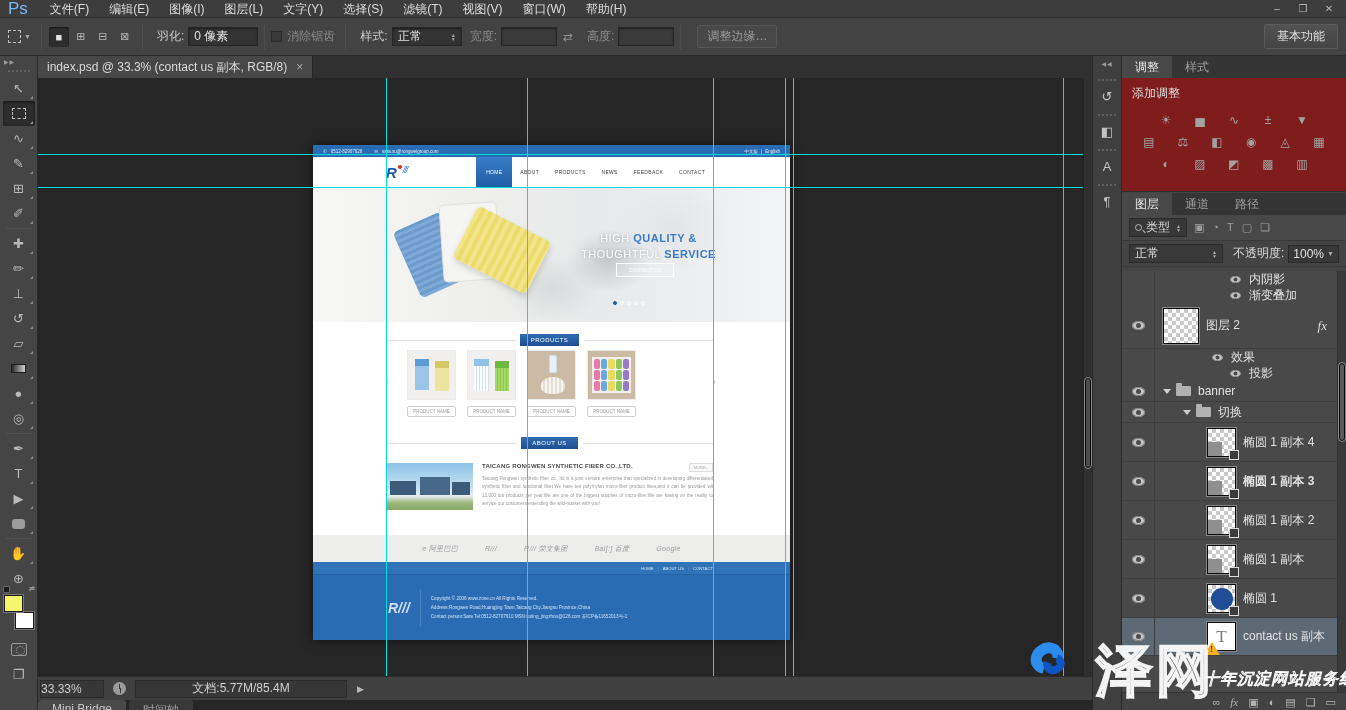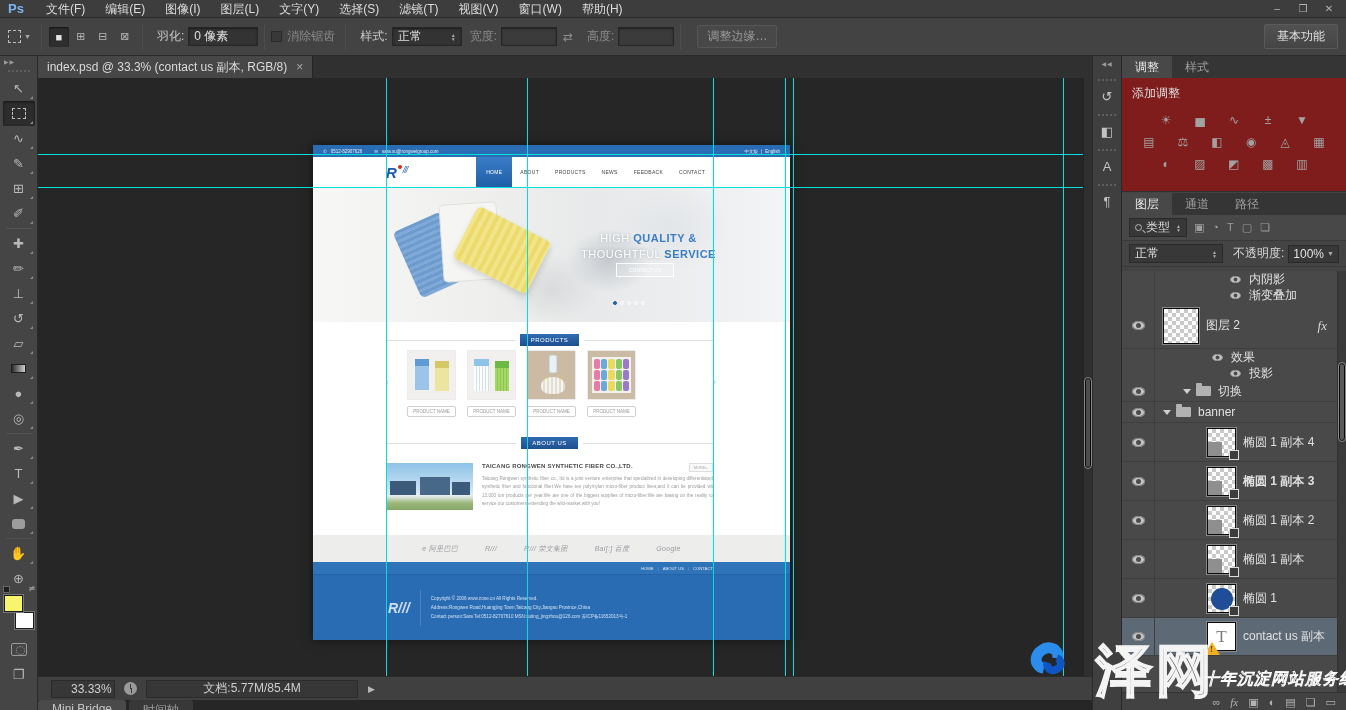--- a/index.html
+++ b/index.html
@@ -2,21 +2,21 @@
 <html><head>
 <meta charset="utf-8">
 <style>
   * { box-sizing:border-box; margin:0; padding:0; }
   html,body { width:1346px; height:710px; overflow:hidden; }
   body { font-family:"Liberation Sans","DejaVu Sans",sans-serif; background:#262626; position:relative; color:#d6d6d6; }
   #app { position:absolute; inset:0; }
 
   
   .menubar { position:absolute; left:0; top:0; right:0; height:18px; background:#3d3d3d; border-bottom:1px solid #2d2d2d; display:flex; align-items:center; font-size:12px; z-index:30; }
-  .ps-logo { color:#79b6f2; font-weight:bold; font-size:13px; padding:0 12px 0 8px; }
+  .ps-logo { color:#79b6f2; font-weight:normal; font-size:17px; padding:0 12px 0 8px; }
   .menu-item { padding:0 10px; line-height:18px; color:#dcdcdc; cursor:default; }
   .win-controls { margin-left:auto; display:flex; padding-right:4px; }
   .win-btn { width:26px; text-align:center; color:#b4b4b4; font-size:10px; line-height:17px; }
 
   
   .optionsbar { position:absolute; left:0; top:18px; right:0; height:38px; background:#434343; border-bottom:1px solid #2a2a2a; display:flex; align-items:center; font-size:12px; color:#c9c9c9; z-index:29; padding-left:4px; }
   .opt-sep { width:1px; height:26px; background:#363636; border-right:1px solid #4d4d4d; margin:0 6px; }
   .opt-tool-preset { display:flex; align-items:center; gap:3px; padding:0 4px; }
   .dashed-sq { width:13px; height:13px; border:1px dashed #bdbdbd; }
   .dd-arrow { font-size:7px; color:#aaa; }
@@ -181,21 +181,21 @@
   .vbadge { position:absolute; right:-4px; bottom:-4px; width:10px; height:10px; background:#3c3c3c; border:1px solid #dcdcdc; }
   .circle-bit { position:absolute; left:3px; top:3px; width:22px; height:22px; border-radius:50%; background:#1f4e96; }
   .tthumb { background:#fff; display:flex; align-items:center; justify-content:center; color:#7a7a7a; font-size:17px; font-family:"Liberation Serif","DejaVu Serif",serif; }
   .warn { position:absolute; left:-4px; bottom:-5px; width:0; height:0; border-left:8px solid transparent; border-right:8px solid transparent; border-bottom:13px solid #f2b01e; }
   .warn::after { content:"!"; position:absolute; left:-2px; top:2px; font-size:9px; color:#4a3400; font-weight:bold; }
   .l-bottom { position:absolute; left:0; right:0; bottom:0; height:18px; background:#424242; border-top:1px solid #323232; display:flex; justify-content:flex-end; align-items:flex-start; gap:10px; padding:3px 10px 0 0; color:#b2b2b2; font-size:11px; overflow:hidden; }
   .lb-fx { font-style:italic; font-family:"Liberation Serif","DejaVu Serif",serif; }
 
   
   .statusbar { position:absolute; left:38px; top:676px; width:1054px; height:24px; background:#404040; border-top:1px solid #2b2b2b; display:flex; align-items:center; font-size:12px; color:#cfcfcf; z-index:15; }
-  .zoom-field { width:64px; height:18px; background:#373737; border:1px solid #2b2b2b; margin-left:13px; display:flex; align-items:center; padding:0 19px; }
+  .zoom-field { width:64px; height:18px; background:#373737; border:1px solid #2b2b2b; margin-left:2px; display:flex; align-items:center; padding:0 0; }
   .clock { width:13px; height:13px; border-radius:50%; background:#9a9a9a; margin:0 9px; position:relative; }
   .clock::after { content:""; position:absolute; left:6px; top:2px; width:1px; height:5px; background:#3a3a3a; box-shadow:1px 4px 0 -0px #3a3a3a; }
   .doc-field { width:212px; height:18px; background:#373737; border:1px solid #2b2b2b; display:flex; align-items:center; justify-content:center; }
   .status-arrow { margin-left:10px; color:#b8b8b8; font-size:9px; }
   .bottom-tabs { position:absolute; left:38px; top:700px; height:10px; display:flex; gap:3px; font-size:12px; color:#c6c6c6; z-index:16; overflow:hidden; }
   .btab { padding:2px 14px 8px; border-radius:3px 3px 0 0; }
   .btab.first { background:#4a4a4a; }
   .btab.second { background:#383838; color:#9f9f9f; }
 
   
@@ -673,34 +673,34 @@
             <span class="eyecell"></span>
             <span class="lbody" style="padding-left: 74px;">
               <span class="eye mini"></span>
               <span class="lname">投影</span>
             </span>
           </div>
           <div class="lrow bordered" style="height: 21px;">
             <span class="eyecell">
               <span class="eye"></span>
             </span>
+            <span class="lbody" style="padding-left: 8px;">
+              <span class="tri"></span>
+              <span class="folder"></span>
+              <span class="lname">banner</span>
+            </span>
+          </div>
+          <div class="lrow bordered" style="height: 21px;">
+            <span class="eyecell">
+              <span class="eye"></span>
+            </span>
             <span class="lbody" style="padding-left: 28px;">
               <span class="tri"></span>
               <span class="folder"></span>
               <span class="lname">切换</span>
-            </span>
-          </div>
-          <div class="lrow bordered" style="height: 21px;">
-            <span class="eyecell">
-              <span class="eye"></span>
-            </span>
-            <span class="lbody" style="padding-left: 8px;">
-              <span class="tri"></span>
-              <span class="folder"></span>
-              <span class="lname">banner</span>
             </span>
           </div>
           <div class="lrow bordered" style="height: 39px;">
             <span class="eyecell">
               <span class="eye"></span>
             </span>
             <span class="lbody" style="padding-left: 52px;">
               <span class="thumb checker" style="width: 29px; height: 29px;">
                 <span class="shape-bit"></span>
                 <span class="vbadge"></span>

